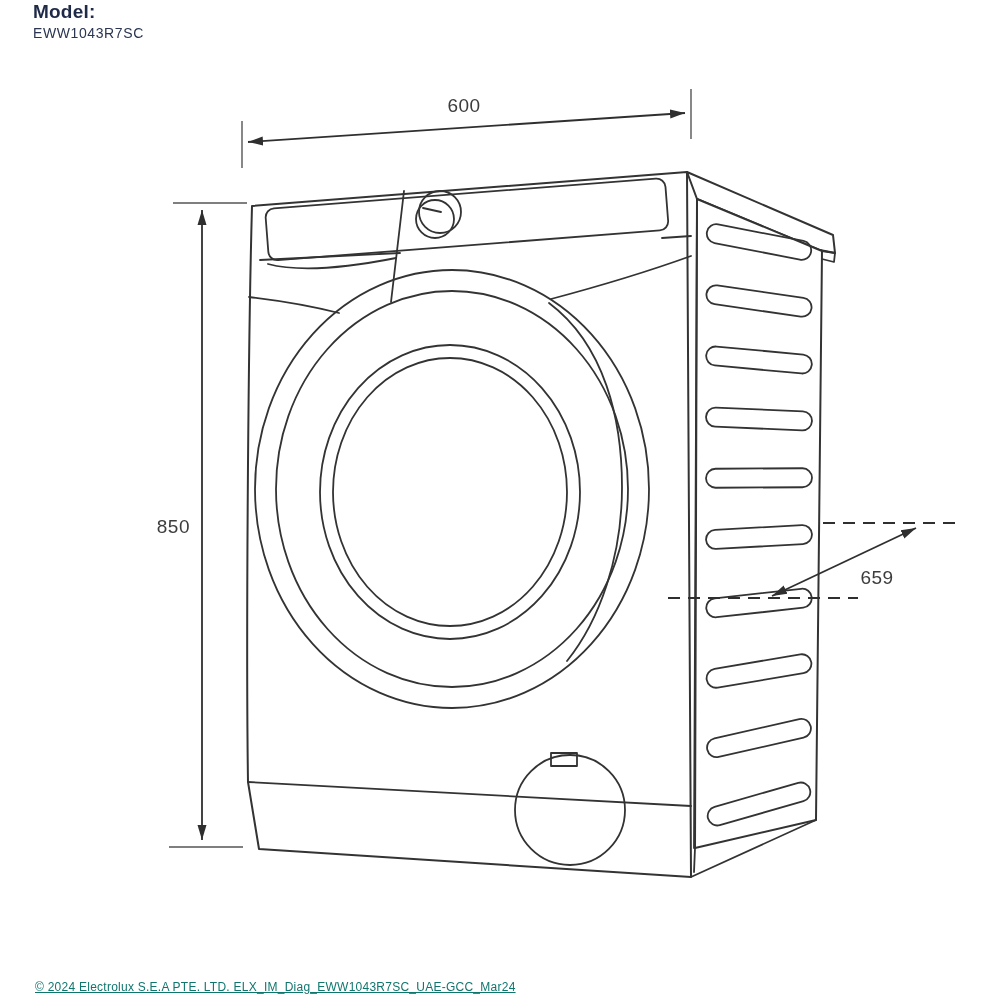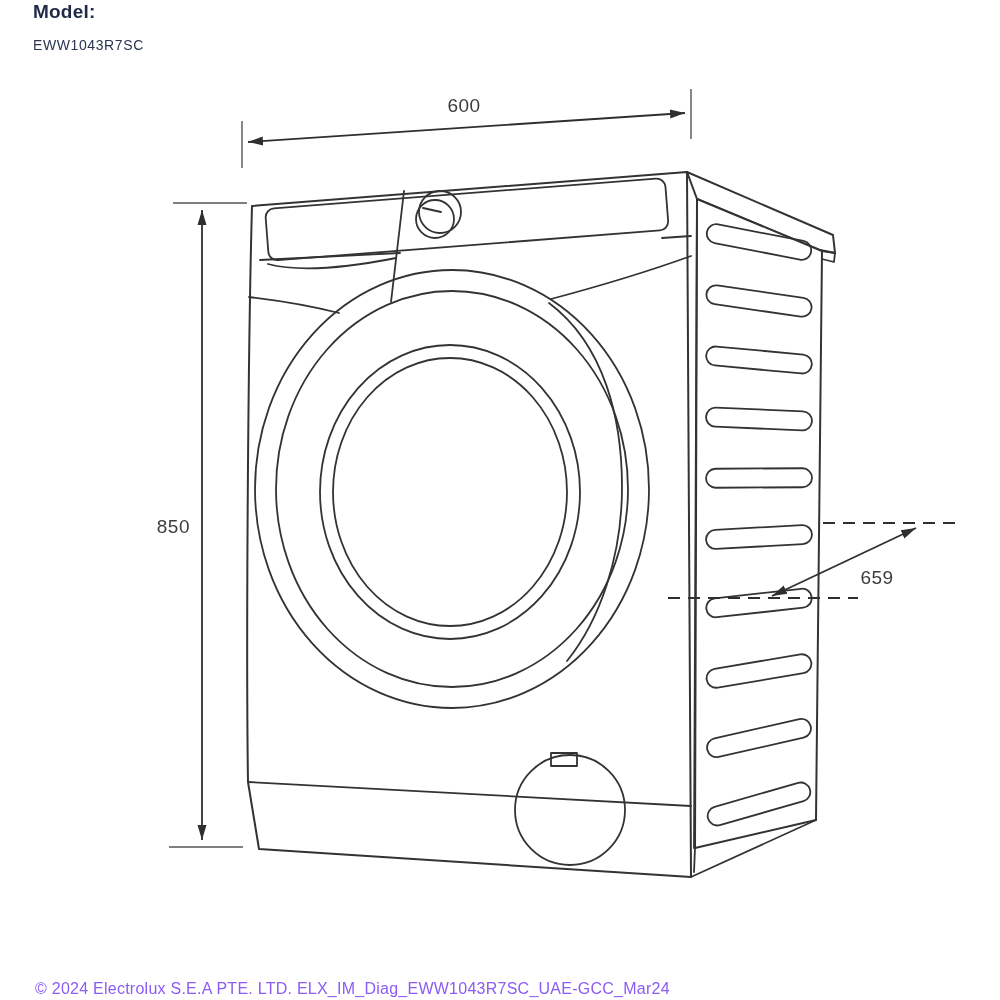--- a/index.html
+++ b/index.html
@@ -2,23 +2,23 @@
 <html><head>
 <meta charset="utf-8">
 <style>
   html,body{margin:0;padding:0;}
   body{
     width:1000px;height:1000px;position:relative;background:#ffffff;
     font-family:"Liberation Sans", sans-serif;overflow:hidden;
   }
   .model-block{position:absolute;left:33px;top:1px;color:#1f2a49;}
   .model-label{font-size:19px;font-weight:bold;letter-spacing:.2px;}
-  .model-number{font-size:14px;font-weight:normal;letter-spacing:.6px;margin-top:14px;color:#2b3552;}
+  .model-number{font-size:14px;font-weight:normal;letter-spacing:.6px;margin-top:2px;color:#2b3552;}
   .footer{
-    position:absolute;left:35px;top:980px;font-size:16px;color:#8b5cf6;letter-spacing:.25px;
+    position:absolute;left:35px;top:980px;font-size:12px;color:#0f766e;letter-spacing:.25px;text-decoration:underline;
   }
   svg{position:absolute;left:0;top:0;}
   .outline{fill:#ffffff;stroke:#333333;stroke-width:2;stroke-linejoin:round;stroke-linecap:round;}
   .thin{fill:none;stroke:#333333;stroke-width:1.8;stroke-linejoin:round;stroke-linecap:round;}
   .dim-line{stroke:#2f2f2f;stroke-width:1.8;fill:none;}
   .dim-tick{stroke:#555555;stroke-width:1.4;fill:none;}
   .dim-dash{stroke:#2f2f2f;stroke-width:2;fill:none;stroke-dasharray:12 8;}
   .dim-text{font-family:"Liberation Sans",sans-serif;font-size:19px;fill:#3d3d3d;letter-spacing:.5px;}
 </style>
 </head>

